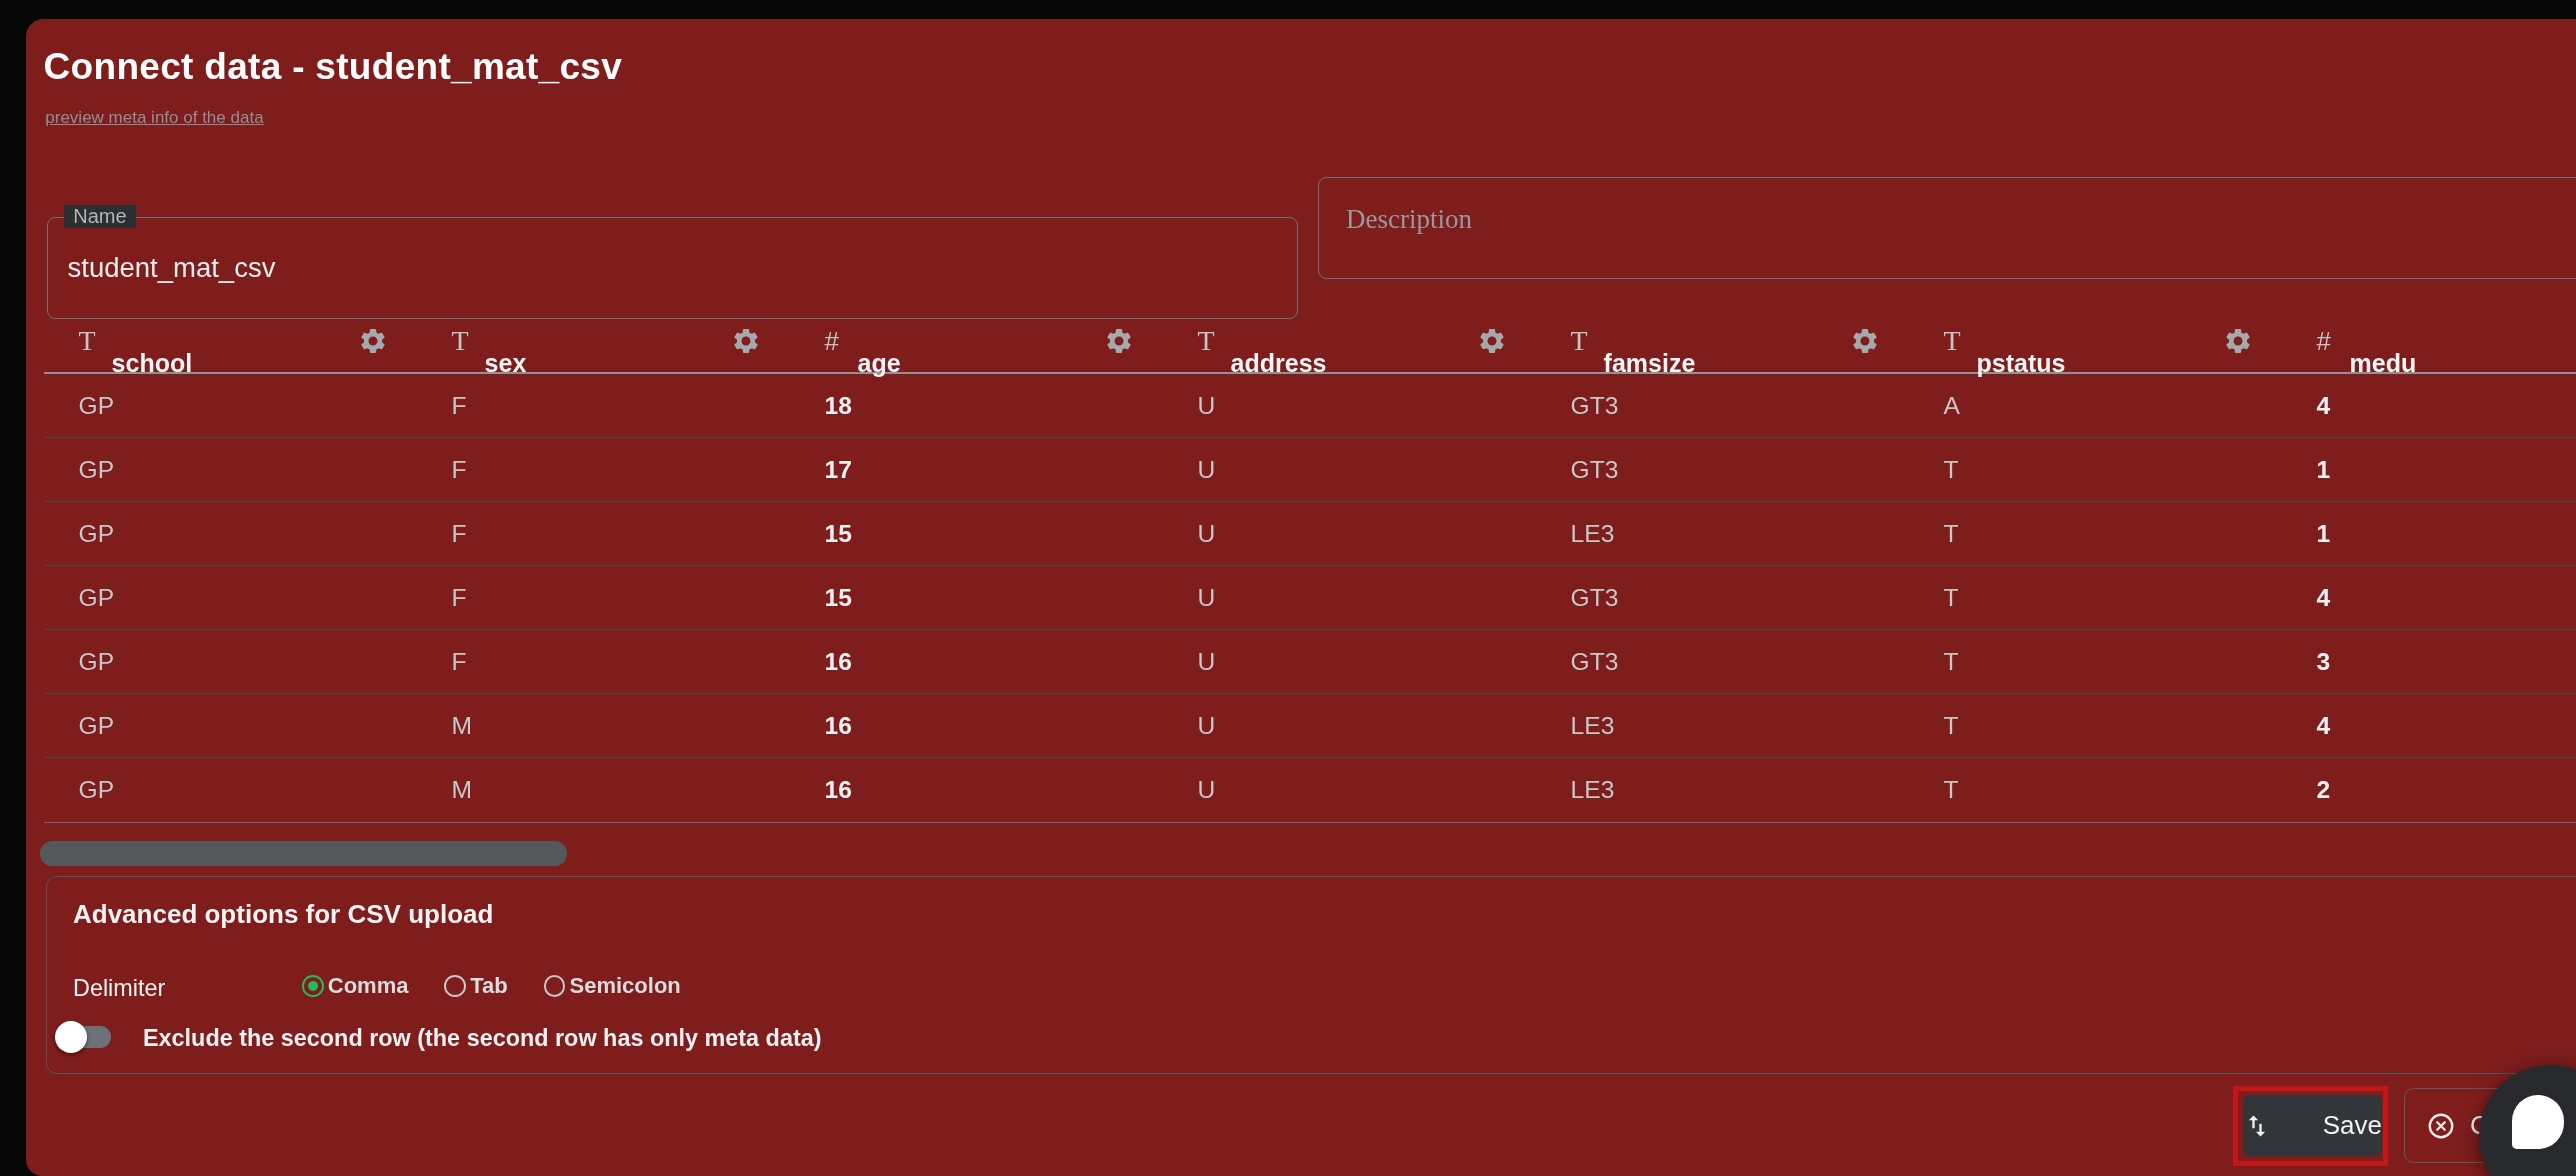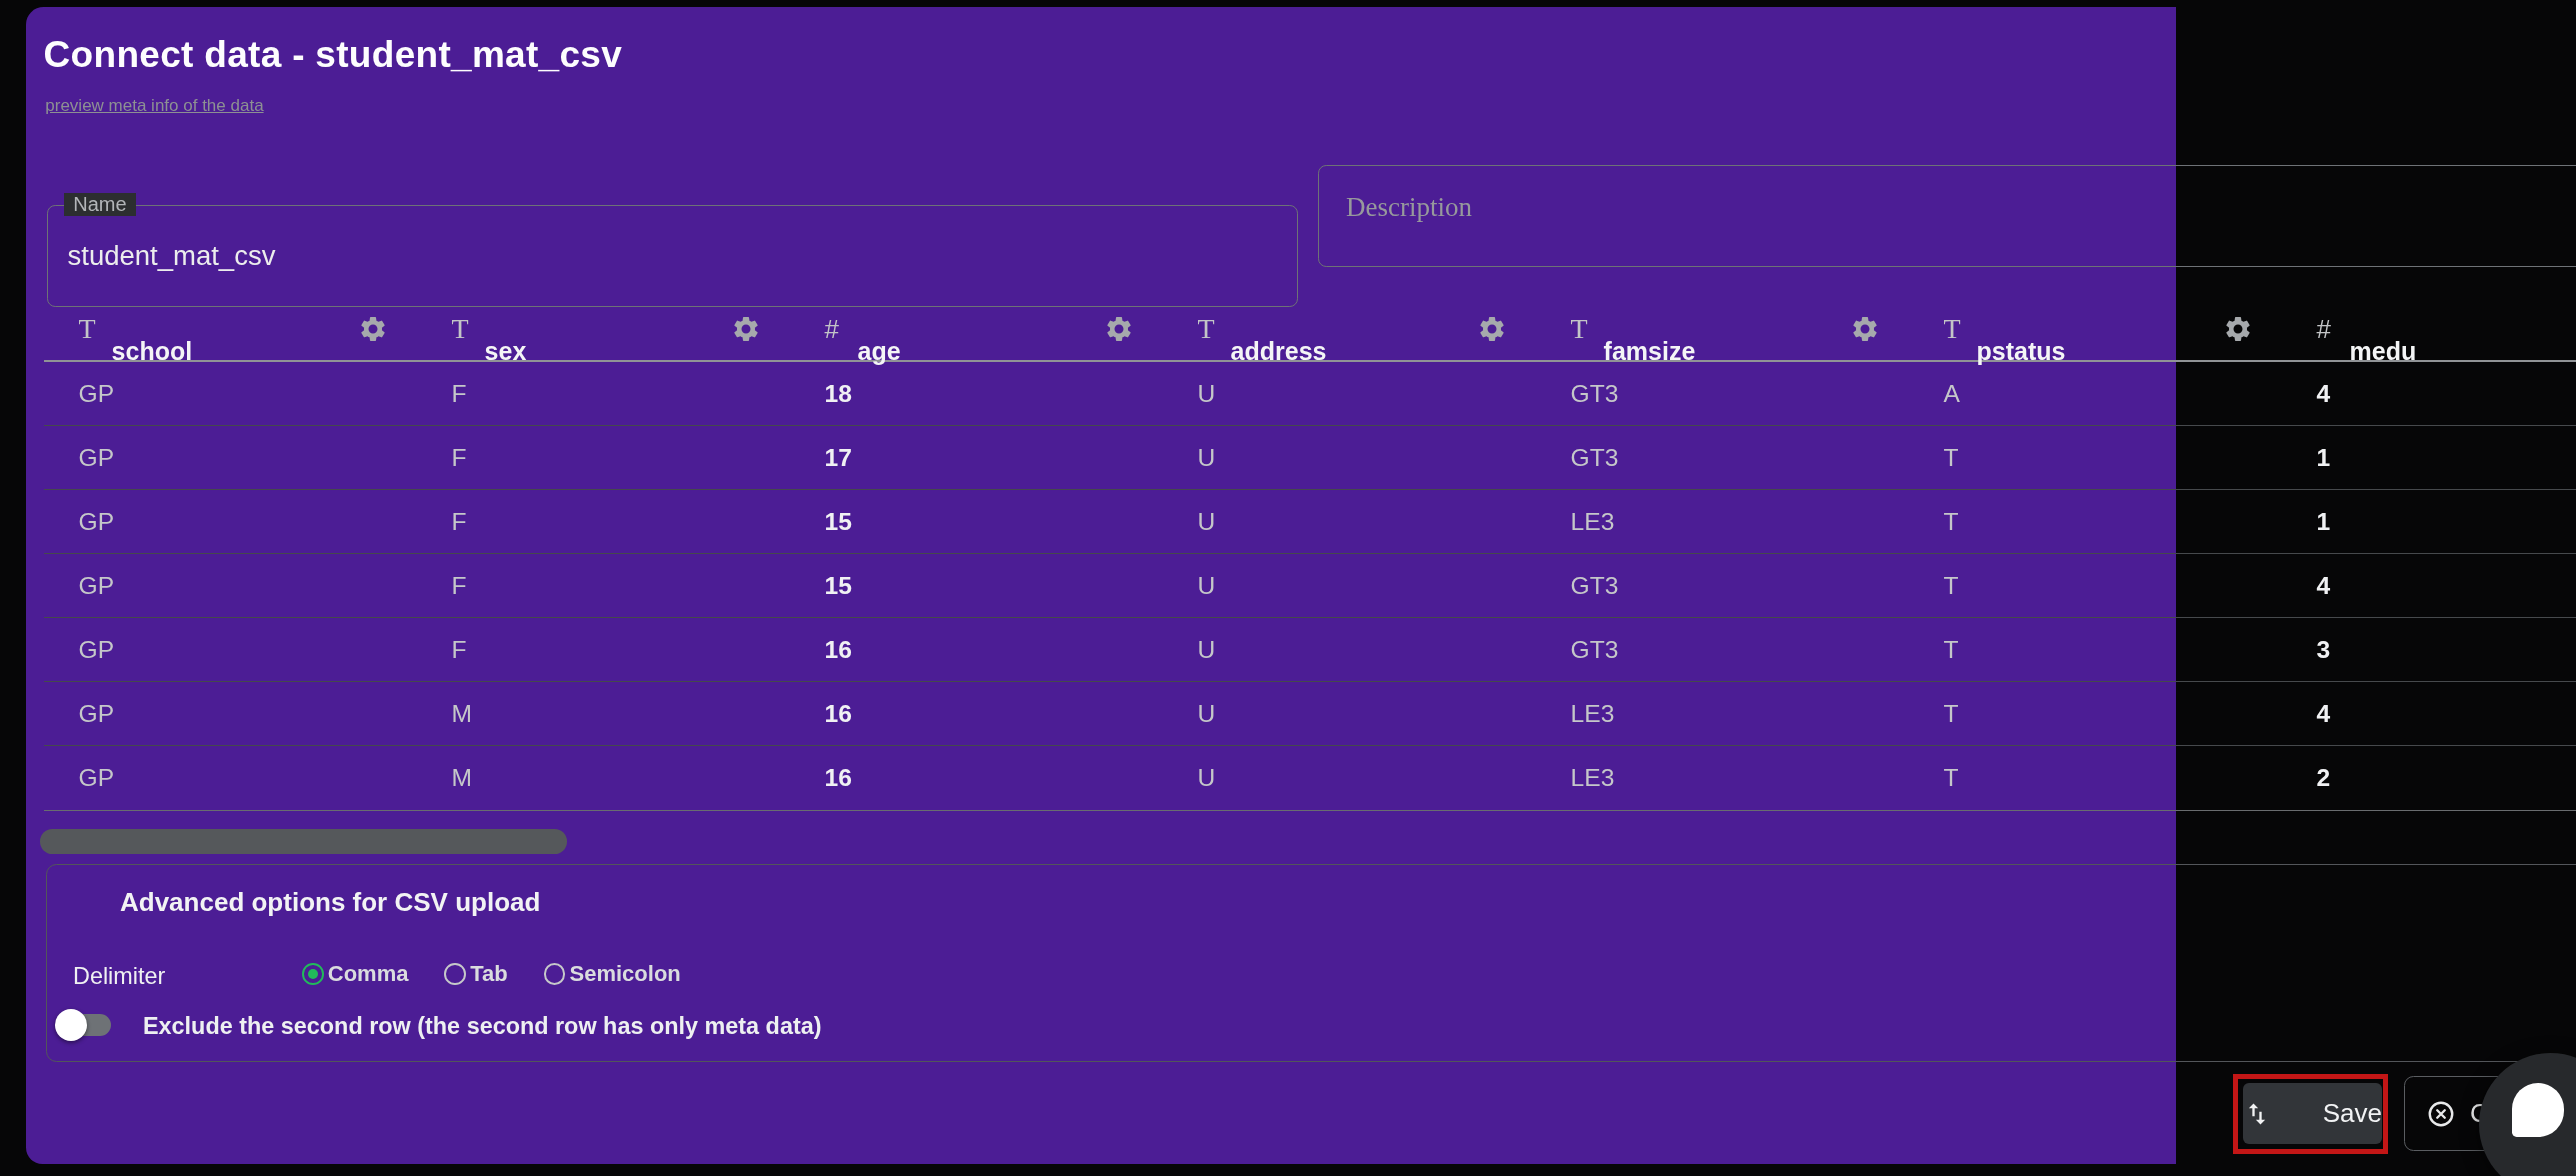--- a/index.html
+++ b/index.html
@@ -1,20 +1,20 @@
 <!DOCTYPE html>
 <html style="font-size:9.4px"><head>
 <meta charset="utf-8">
 <style>
   * { margin:0; padding:0; box-sizing:border-box; }
   html,body { width:2576px; height:1176px; overflow:hidden; }
   body { background:#060607; font-family:"Liberation Sans", sans-serif; position:relative; }
 
-  .dialog { position:absolute; left:26px; top:7px; width:2150px; height:1157px;
-            background:#4c1d95; border-radius:17.6px 0 0 16.4px; }
+  .dialog { position:absolute; left:26px; top:19px; width:2550px; height:1157px;
+            background:#7f1d1d; border-radius:17.6px 0 0 16.4px; }
 
   .page-title { position:absolute; left:17.6px; top:27px; font-size:37px; font-weight:700;
                 color:#fdfdfe; letter-spacing:0.3px; }
   .page-subtitle { position:absolute; left:19.3px; top:89px; font-size:17px; color:#8d9093;text-decoration:underline; }
 
   .field { position:absolute; border:1.8px solid #6e7276; border-radius:8.2px; display:flex; align-items:center; }
   .name-field { left:20.5px; top:158px; width:1251px; height:102px; padding-left:20px;margin-top:40px; }
   .name-field .value { font-size:27.5px; color:#eceded; }
   .legend { position:absolute; left:16.4px; top:-13.5px; padding:0 9.4px; background:#2c2e30;
             font-size:20px; color:#b2b5b8; }
@@ -34,21 +34,21 @@
   .tr:last-child { border-bottom:none; }
   .td { flex:0 0 373px; width:373px; display:flex; align-items:center; padding-left:35px;
         font-size:24.6px; color:#c5c7c9; }
   .td.num { font-weight:700; color:#f0f1f3; }
 
   .hscroll { position:absolute; left:17.6px; top:822px; width:2534px; height:26px; }
   .hthumb { position:absolute; left:-3.5px; top:0; width:527px; height:24.6px; border-radius:12.3px; background:#55585b; }
 
   .advanced { position:absolute; left:20px; top:857px; width:2576px; height:198px;
               border:1.8px solid #53565a; border-radius:10.5px; }
-  .adv-title { position:absolute; left:26px; top:22px; font-size:26px; font-weight:700; color:#f2f3f4;margin-left:47px; }
+  .adv-title { position:absolute; left:26px; top:22px; font-size:26px; font-weight:700; color:#f2f3f4; }
   .delim-label { position:absolute; left:26px; top:98px; font-size:23.4px; font-weight:400; color:#f0f1f2; }
   .radio-group { position:absolute; left:255px; top:87px; height:44px; display:flex; align-items:center; gap:36px; }
   .radio-item { display:flex; align-items:center; }
   .radio { width:21.7px; height:21.7px; border-radius:50%; border:2.3px solid #c6c8ca;
            display:flex; align-items:center; justify-content:center; }
   .radio.selected { border-color:#22ba5b; }
   .radio .dot { width:10px; height:10px; border-radius:50%; background:#22ba5b; }
   .radio-label { font-size:22px; font-weight:700; color:#dadcde; margin-left:4.1px; }
 
   .switch { position:absolute; left:8.2px; top:143px; width:59px; height:34px; }

